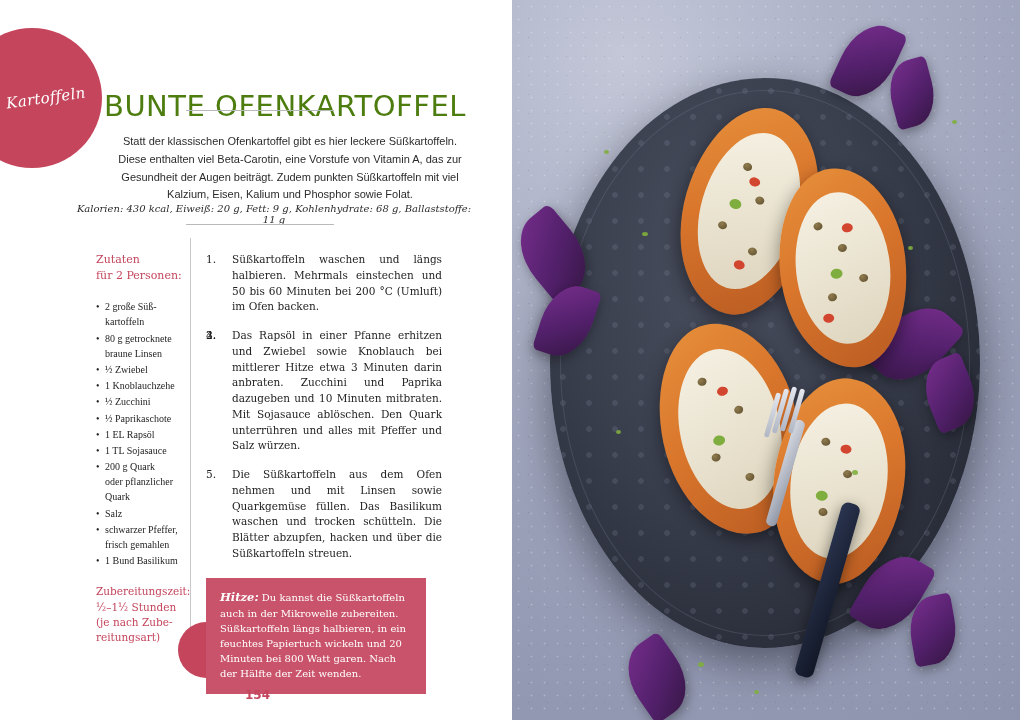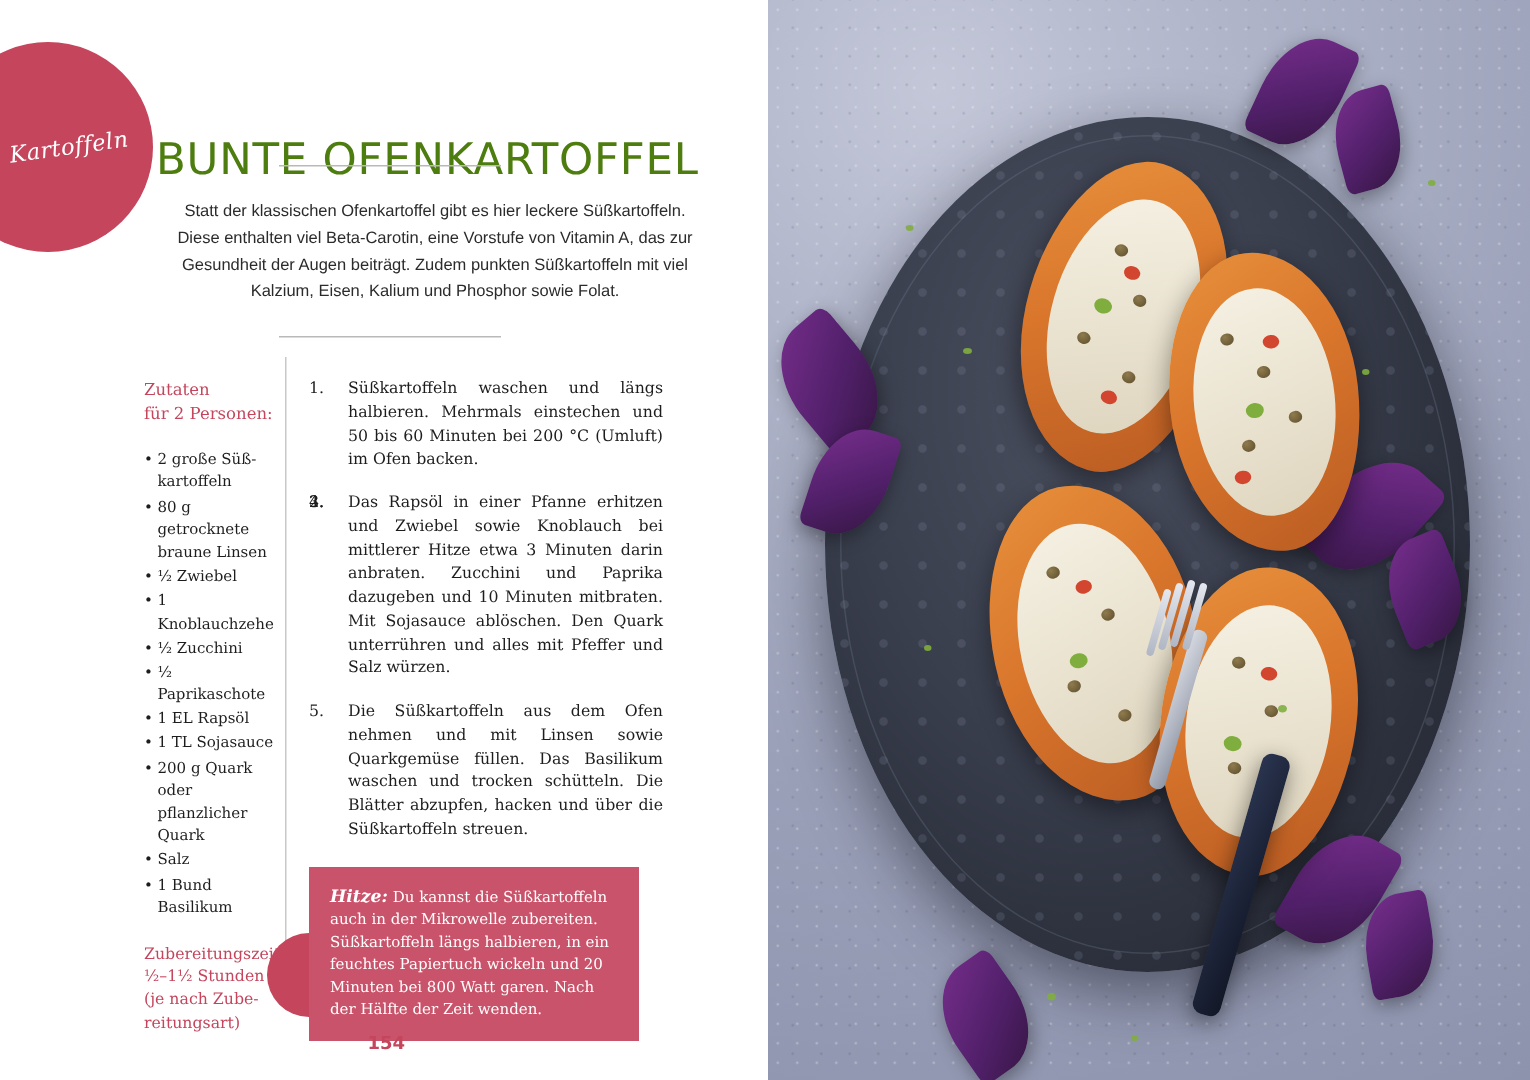--- a/index.html
+++ b/index.html
@@ -136,20 +136,21 @@
     margin: 0; padding: 0;
     font-family: "DejaVu Serif", serif;
     font-size: 10px;
     line-height: 1.52;
     color: #1d1d1d;
   }
   .ing-list li {
     position: relative;
     padding-left: 9px;
     margin-bottom: 1px;
+    font-family: Liberation Serif, serif;
   }
   .ing-list li:before {
     content: "•";
     position: absolute;
     left: 0; top: 0;
   }
   .prep-time {
     margin-top: 16px;
     color: #c4455c;
     font-family: "DejaVu Serif", serif;
@@ -333,20 +334,21 @@
 
     <div class="badge-circle">
       <span class="badge-label">Kartoffeln</span>
     </div>
 
     <h1 class="title">BUNTE OFENKARTOFFEL</h1>
     <div class="rule-short"></div>
 
     <p class="intro">Statt der klassischen Ofenkartoffel gibt es hier leckere Süßkartoffeln. Diese enthalten viel Beta-Carotin, eine Vorstufe von Vitamin A, das zur Gesundheit der Augen beiträgt. Zudem punkten Süßkartoffeln mit viel Kalzium, Eisen, Kalium und Phosphor sowie Folat.</p>
 
+    <div class="nutri-values">Kalorien: 430 kcal, Eiweiß: 20 g, Fett: 9 g, Kohlenhydrate: 68 g, Ballaststoffe: 11 g</div>
     <div class="rule-short2"></div>
 
     <div class="col-rule"></div>
 
     <div class="ing-col">
       <div class="ing-head" style="white-space: pre-line;">Zutaten
 für 2 Personen:</div>
       <ul class="ing-list">
         <li style="white-space: pre-line;">2 große Süß-
 kartoffeln</li>
@@ -355,20 +357,22 @@
         <li style="white-space: pre-line;">½ Zwiebel</li>
         <li style="white-space: pre-line;">1 Knoblauchzehe</li>
         <li style="white-space: pre-line;">½ Zucchini</li>
         <li style="white-space: pre-line;">½ Paprikaschote</li>
         <li style="white-space: pre-line;">1 EL Rapsöl</li>
         <li style="white-space: pre-line;">1 TL Sojasauce</li>
         <li style="white-space: pre-line;">200 g Quark
 oder pflanzlicher
 Quark</li>
         <li style="white-space: pre-line;">Salz</li>
+        <li style="white-space: pre-line;">schwarzer Pfeffer,
+frisch gemahlen</li>
         <li style="white-space: pre-line;">1 Bund Basilikum</li>
       </ul>
       <div class="prep-time" style="white-space: pre-line;">Zubereitungszeit:
 ½–1½ Stunden
 (je nach Zube-
 reitungsart)</div>
     </div>
 
     <ol class="steps">
       <li>

